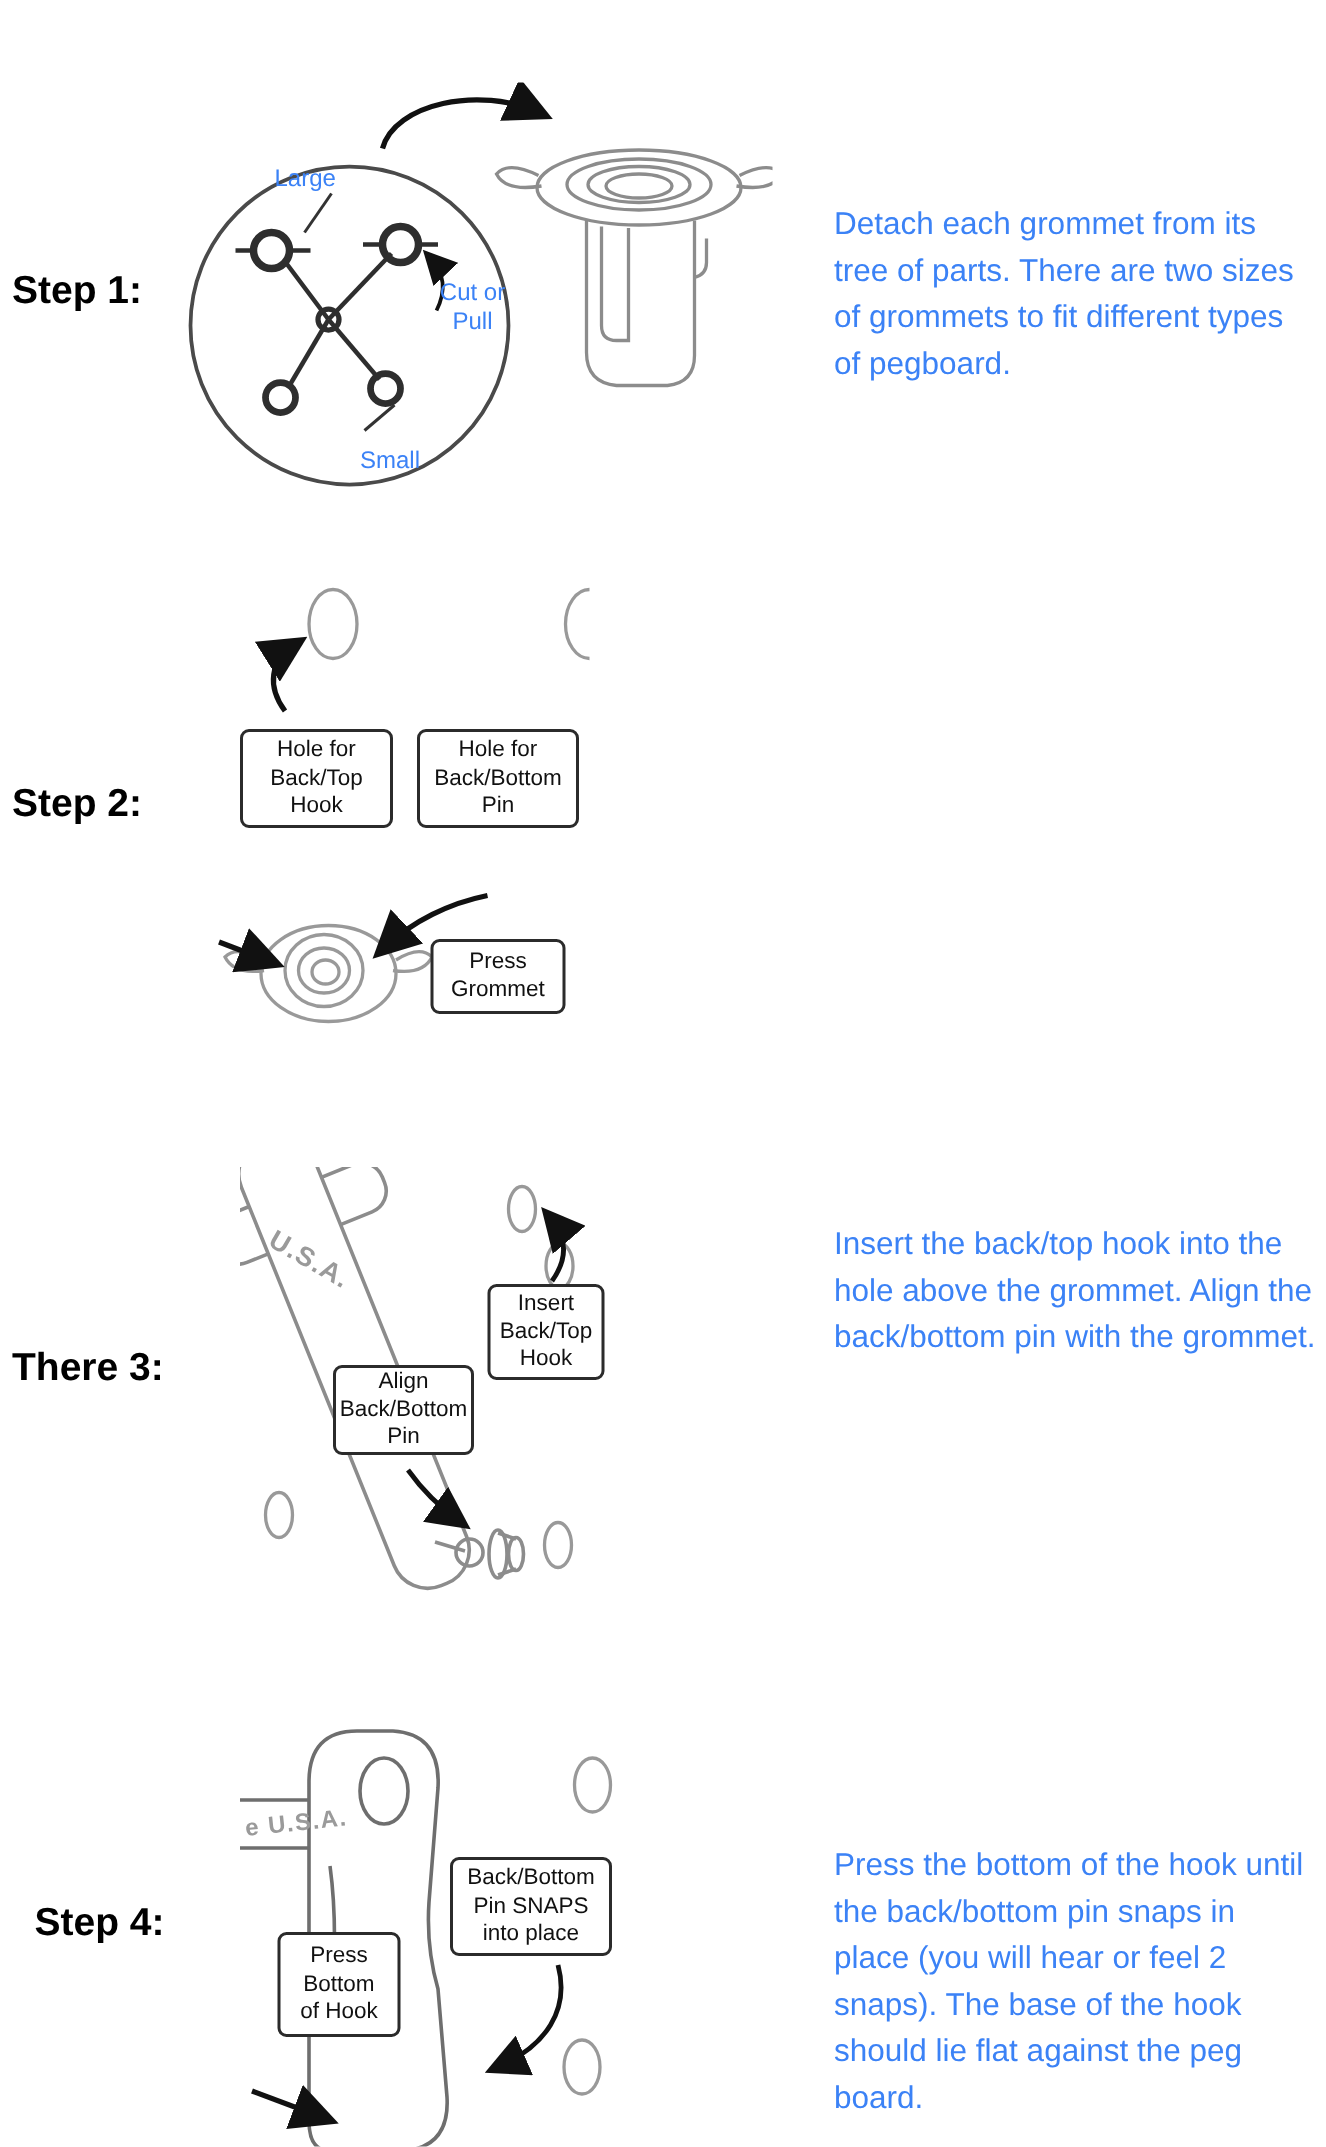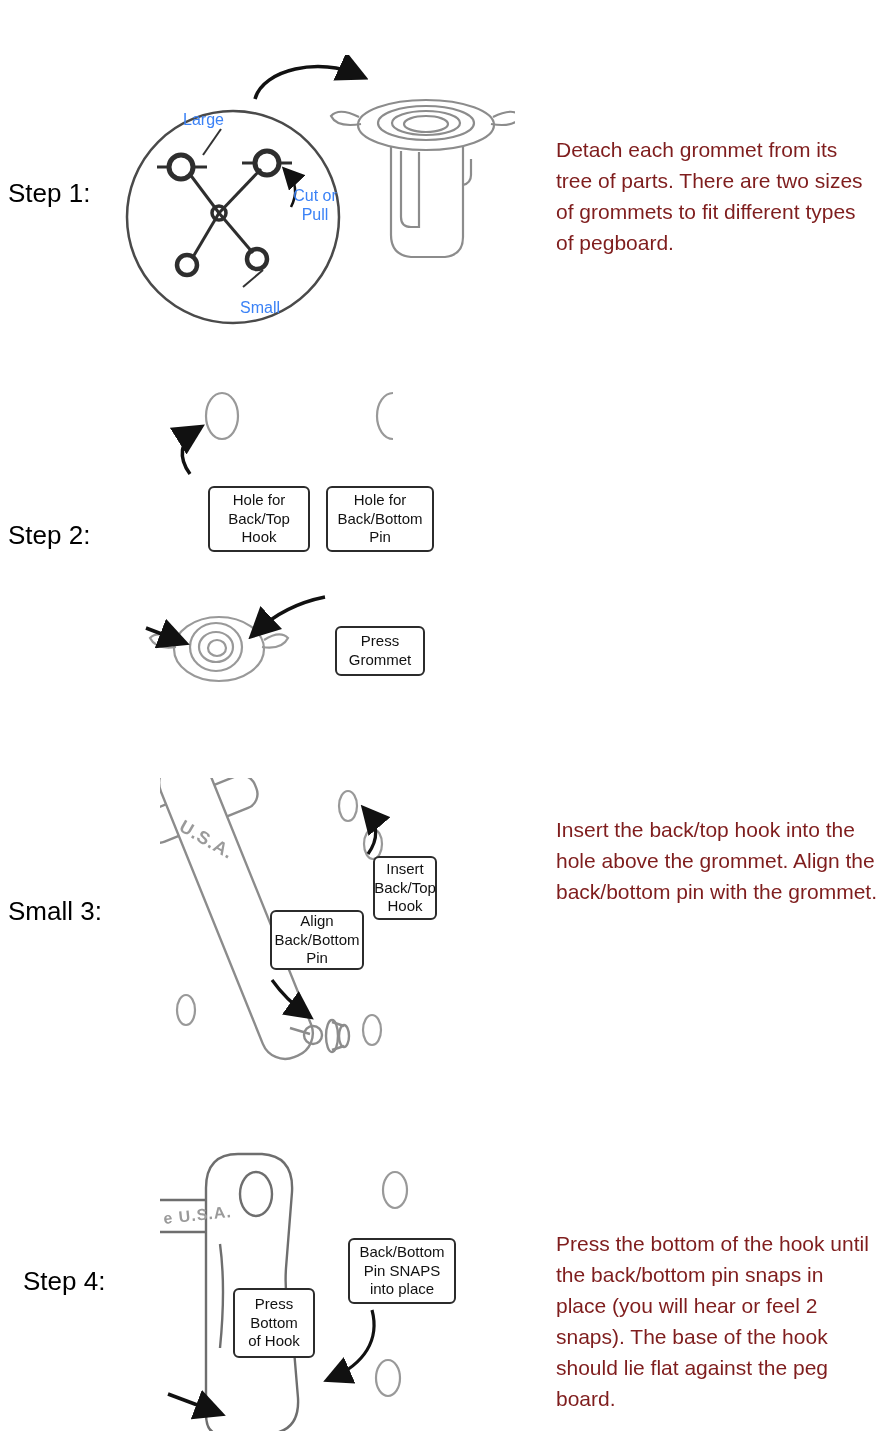--- a/index.html
+++ b/index.html
@@ -16,47 +16,46 @@
     top: 0; left: 0; right: 0;
     text-align: center;
     font-size: 30px;
     font-weight: 700;
     text-decoration: underline;
     line-height: 40px;
   }
   .step-label {
     position: absolute;
     font-size: 26px;
-    font-weight: 400;
+    font-weight: 700;
   }
   .description {
     position: absolute;
     left: 556px;
     width: 322px;
     font-size: 21px;
     line-height: 31px;
-    color: #7f1d1d;
+    color: #3b82f6;
   }
   .illustration { position: absolute; }
   .illustration svg { display: block; }
   .callout-box {
     position: absolute;
     border: 2px solid #2b2b2b;
     border-radius: 6px;
     background: #fff;
     display: flex;
     align-items: center;
     justify-content: center;
     text-align: center;
     white-space: pre-line;
     font-size: 15px;
     line-height: 1.25;
     color: #111;
     padding: 2px 4px;
-    margin-left: 48px;
   }
   .plain-label {
     position: absolute;
     font-size: 16px;
     color: #3b82f6;
     white-space: pre-line;
     text-align: center;
     line-height: 1.2;
   }
 </style>
@@ -148,21 +147,21 @@
   <div class="callout-box" style="left:160px; top:486px; width:102px; height:66px;">Hole for
 Back/Top
 Hook</div>
   <div class="callout-box" style="left:278px; top:486px; width:108px; height:66px;">Hole for
 Back/Bottom
 Pin</div>
   <div class="callout-box" style="left:287px; top:626px; width:90px; height:50px;">Press
 Grommet</div>
 
 
-  <div class="step-label" style="left:8px; top:896px;">Small 3:</div>
+  <div class="step-label" style="left:8px; top:896px;">There 3:</div>
 
   <div class="illustration" style="left:160px; top:778px; width:290px; height:310px;">
     <svg width="290" height="310" viewBox="0 0 290 310">
       <defs>
         <marker id="ah3" markerWidth="9" markerHeight="9" refX="6" refY="4.5" orient="auto">
           <path d="M0 0 L9 4.5 L0 9 z" fill="#111"></path>
         </marker>
       </defs>
       <g stroke="#999" stroke-width="2.2" fill="none">
         <ellipse cx="188" cy="28" rx="9" ry="15"></ellipse>
@@ -179,21 +178,21 @@
         <ellipse cx="184" cy="258" rx="5" ry="11" fill="none"></ellipse>
         <line x1="172" y1="244" x2="184" y2="248"></line>
         <line x1="172" y1="272" x2="184" y2="268"></line>
       </g>
       <text x="18" y="52" transform="rotate(30 18 52)" font-size="18" font-weight="bold" fill="#9a9a9a" letter-spacing="1">U.S.A.</text>
       <path d="M 208 76 C 218 62 219 48 207 34" stroke="#111" stroke-width="3.2" fill="none" marker-end="url(#ah3)"></path>
       <path d="M 112 202 C 122 216 132 226 146 236" stroke="#111" stroke-width="3.2" fill="none" marker-end="url(#ah3)"></path>
     </svg>
   </div>
 
-  <div class="callout-box" style="left:325px; top:856px; width:64px; height:64px;">Insert
+  <div class="callout-box" style="left:325px; top:856px; width:78px; height:64px;">Insert
 Back/Top
 Hook</div>
   <div class="callout-box" style="left:222px; top:910px; width:94px; height:60px;">Align
 Back/Bottom
 Pin</div>
 
   <p class="description" style="top:814px;">Insert the back/top hook into the hole above the grommet. Align the back/bottom pin with the grommet.</p>
 
   <div class="step-label" style="left:8px; top:1266px;margin-left:15px;">Step 4:</div>
 

